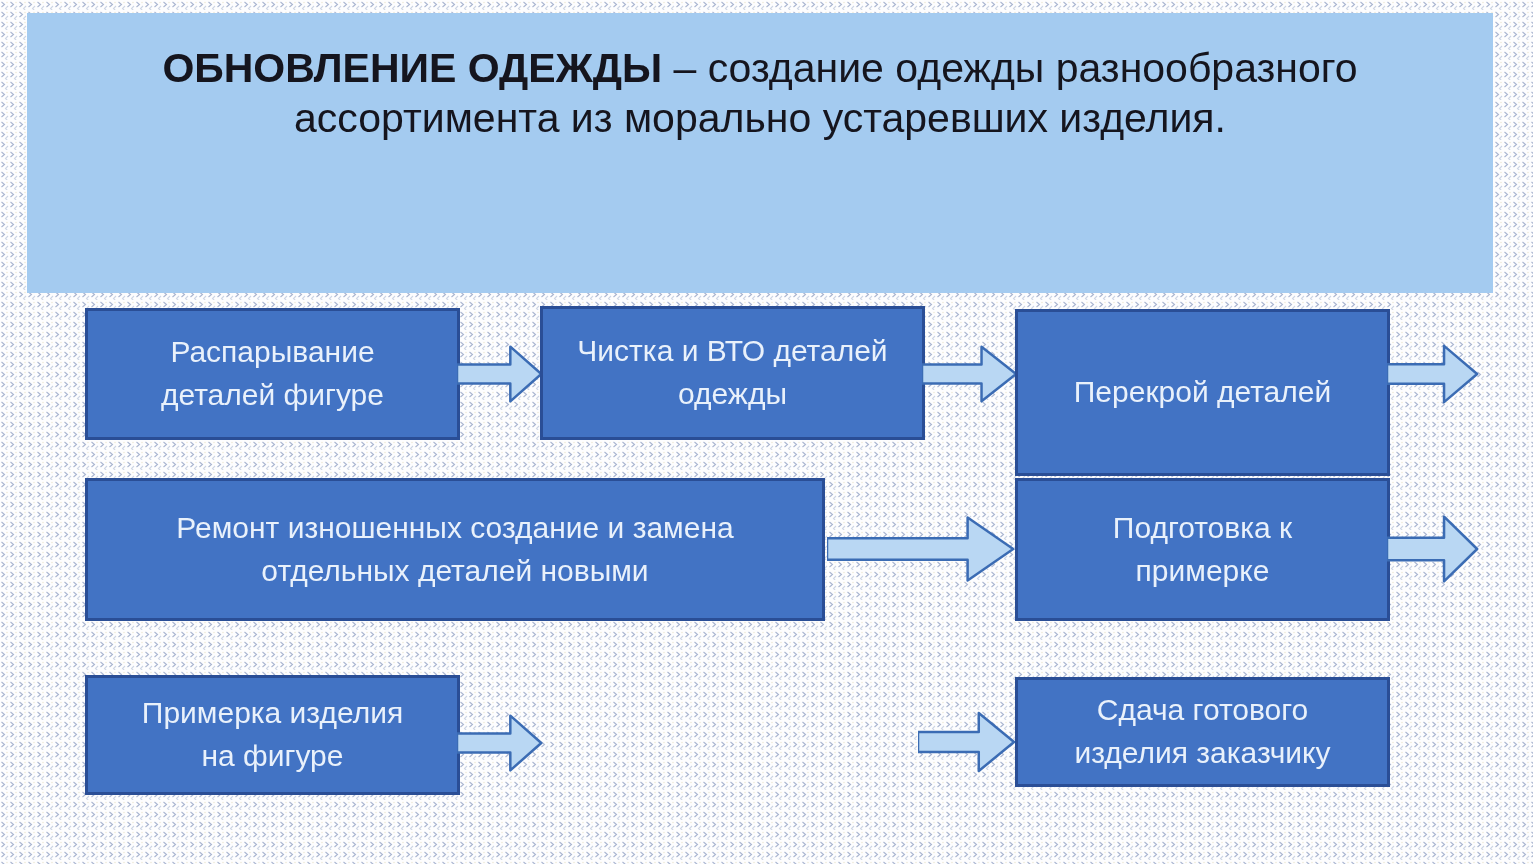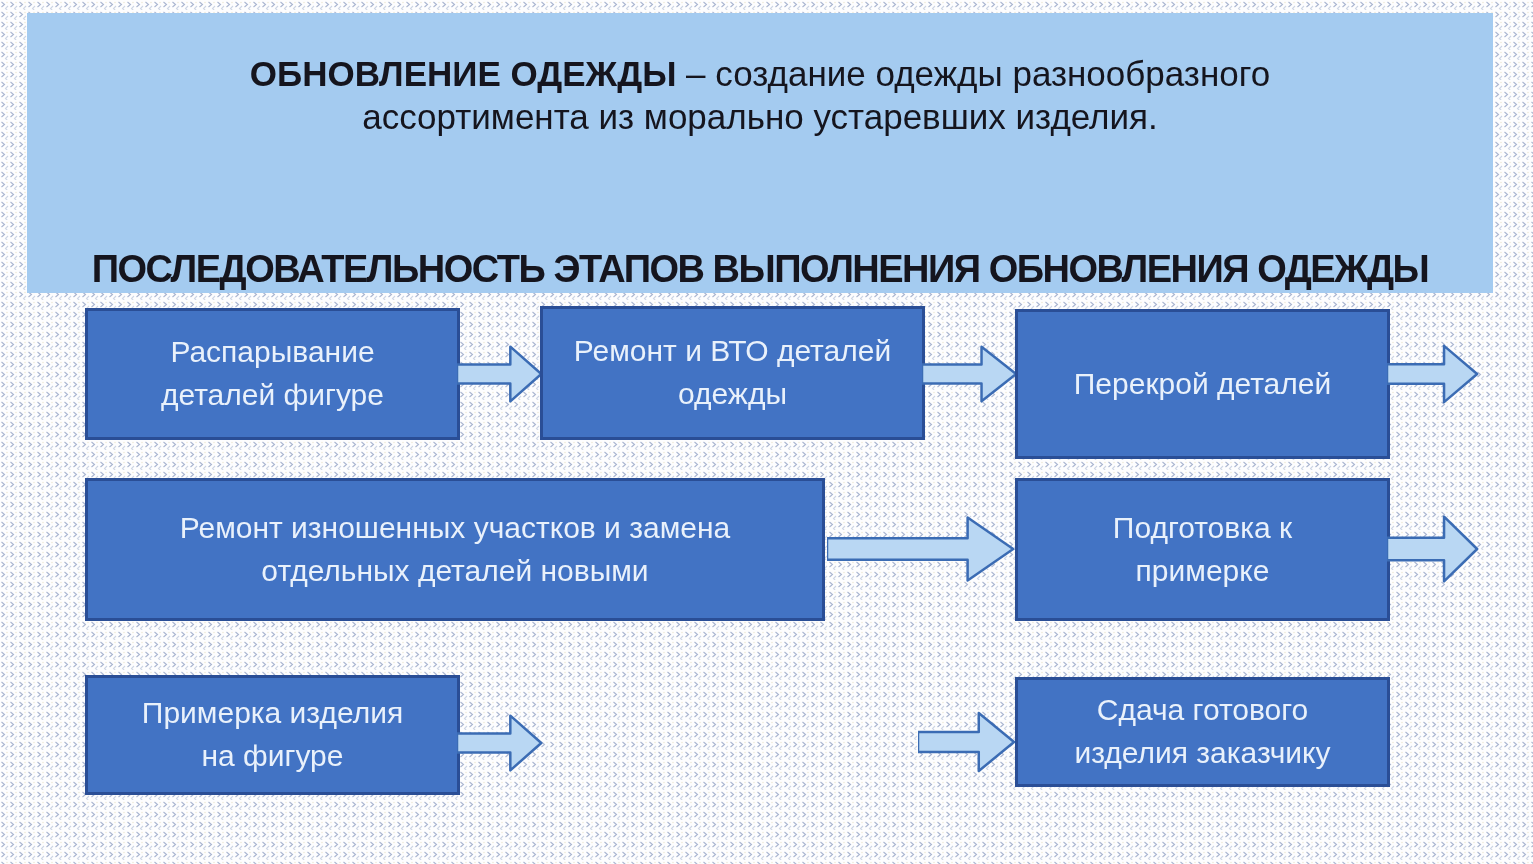--- a/index.html
+++ b/index.html
@@ -25,23 +25,23 @@
     position: absolute;
     left: 27px;
     top: 13px;
     width: 1466px;
     height: 280px;
     background: var(--banner_bg, #a4cbf0);
     z-index: 1;
   }
 
   .title {
-    padding-top: 40px;
+    padding-top: 30px;
     text-align: center;
-    font-size: 35px;
+    font-size: 41px;
     line-height: 1.22;
     color: var(--title_text, #15151e);
     font-weight: 400;
   }
   .title .bold { font-weight: 700; }
 
   .subtitle {
     position: absolute;
     left: 0;
     right: 0;
@@ -64,21 +64,21 @@
     display: flex;
     align-items: center;
     justify-content: center;
     text-align: center;
     font-size: 30px;
     line-height: 1.42;
   }
 
   .b1 { left: 85px;   top: 308px; width: 375px; height: 132px; padding: 0 40px; }
   .b2 { left: 540px;  top: 306px; width: 385px; height: 134px; padding: 0 30px; }
-  .b3 { left: 1015px; top: 309px; width: 375px; height: 150px; padding: 0 30px; }
+  .b3 { left: 1015px; top: 309px; width: 375px; height: 167px; padding: 0 30px; }
   .b4 { left: 85px;   top: 478px; width: 740px; height: 143px; padding: 0 30px; }
   .b5 { left: 1015px; top: 478px; width: 375px; height: 143px; padding: 0 30px; }
   .b6 { left: 85px;   top: 675px; width: 375px; height: 120px; padding: 0 48px; }
   .b7 { left: 540px;  top: 668px; width: 385px; height: 152px; padding: 0 45px; }
   .b8 { left: 1015px; top: 677px; width: 375px; height: 110px; padding: 0 30px; }
 
   .arrow { position: absolute; z-index: 1; display: block; }
   .arrow polygon {
     fill: var(--arrow_fill, #b9d7f3);
     stroke: var(--arrow_border, #3b6cb4);
@@ -110,44 +110,43 @@
     </defs>
     <rect width="1533" height="864" fill="#fdfdfe"></rect>
     <rect width="1533" height="864" fill="url(#chevrons)"></rect>
   </svg>
 
   <header class="banner">
     <div class="title">
       <span class="bold">ОБНОВЛЕНИЕ ОДЕЖДЫ</span><span> – создание одежды разнообразного</span><br>
       <span>ассортимента из морально устаревших изделия.</span>
     </div>
-    <div class="subtitle">ПОСЛЕДОВАТЕЛЬНОСТЬ ЭТАПОВ ВЫПОЛНЕНИЯ ОБНОВЛЕНИЯ ОДЕЖДЫ</div>
   </header>
 
   <div class="box b1">
     <span>Распарывание деталей фигуре</span>
   </div>
   <svg class="arrow a1" viewBox="0 0 100 70" preserveAspectRatio="none">
       <polygon points="0,25 62,25 62,6 98,35 62,64 62,45 0,45"></polygon>
     </svg>
   <div class="box b2">
-    <span>Ремонт и ВТО деталей одежды</span>
+    <span>Чистка и ВТО деталей одежды</span>
   </div>
   <svg class="arrow a2" viewBox="0 0 100 70" preserveAspectRatio="none">
       <polygon points="0,25 62,25 62,6 98,35 62,64 62,45 0,45"></polygon>
     </svg>
   <div class="box b3">
     <span>Перекрой деталей</span>
   </div>
   <svg class="arrow a3" viewBox="0 0 100 70" preserveAspectRatio="none">
       <polygon points="0,25 62,25 62,6 98,35 62,64 62,45 0,45"></polygon>
     </svg>
 
   <div class="box b4">
-    <span>Ремонт изношенных участков и замена отдельных деталей новыми</span>
+    <span>Ремонт изношенных создание и замена отдельных деталей новыми</span>
   </div>
   <svg class="arrow a4" viewBox="0 0 100 70" preserveAspectRatio="none">
       <polygon points="0,25 74,25 74,6 98,35 74,64 74,45 0,45"></polygon>
     </svg>
   <div class="box b5">
     <span>Подготовка к примерке</span>
   </div>
   <svg class="arrow a5" viewBox="0 0 100 70" preserveAspectRatio="none">
       <polygon points="0,25 62,25 62,6 98,35 62,64 62,45 0,45"></polygon>
     </svg>

